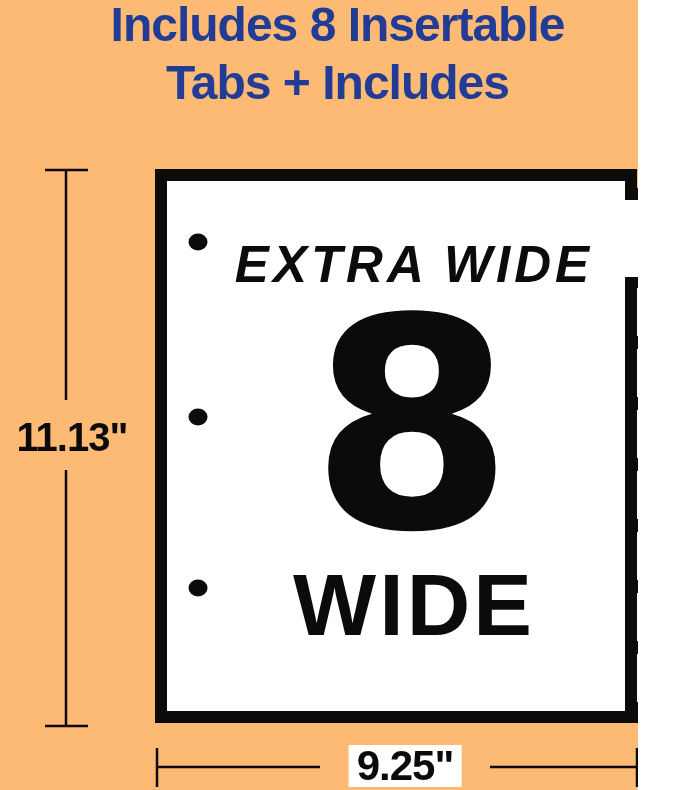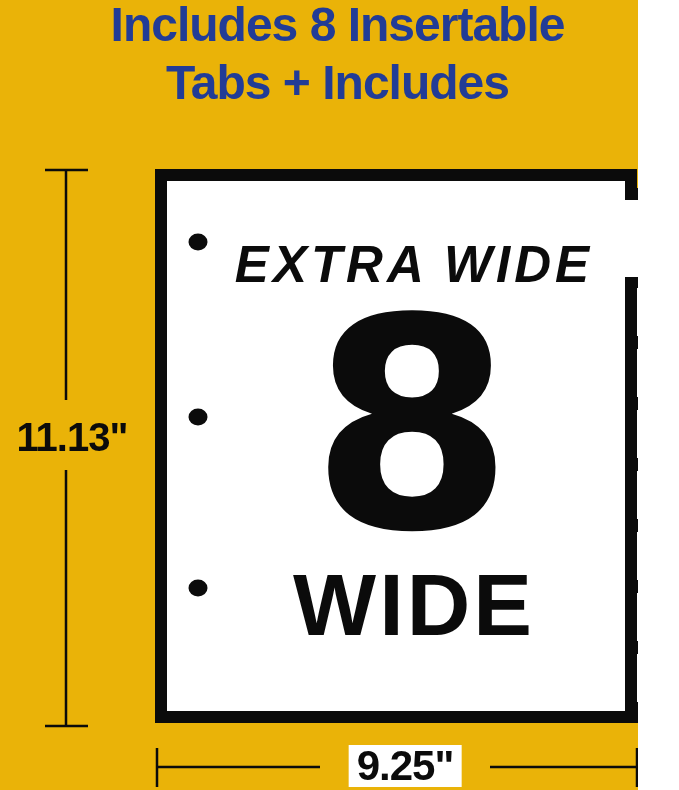--- a/index.html
+++ b/index.html
@@ -1,21 +1,21 @@
 <!DOCTYPE html>
 <html><head>
 <meta charset="utf-8">
 <style>
   * { margin: 0; padding: 0; box-sizing: border-box; }
   html, body { background: #ffffff; }
   .canvas {
     position: relative;
     width: 638px;
     height: 790px;
-    background: #eab308;
+    background: #fdba74;
     overflow: hidden;
     font-family: "Liberation Sans", sans-serif;
   }
   .headline {
     position: absolute;
     top: -4px;
     left: 37px;
     right: 0;
     text-align: center;
     color: #223c96;

